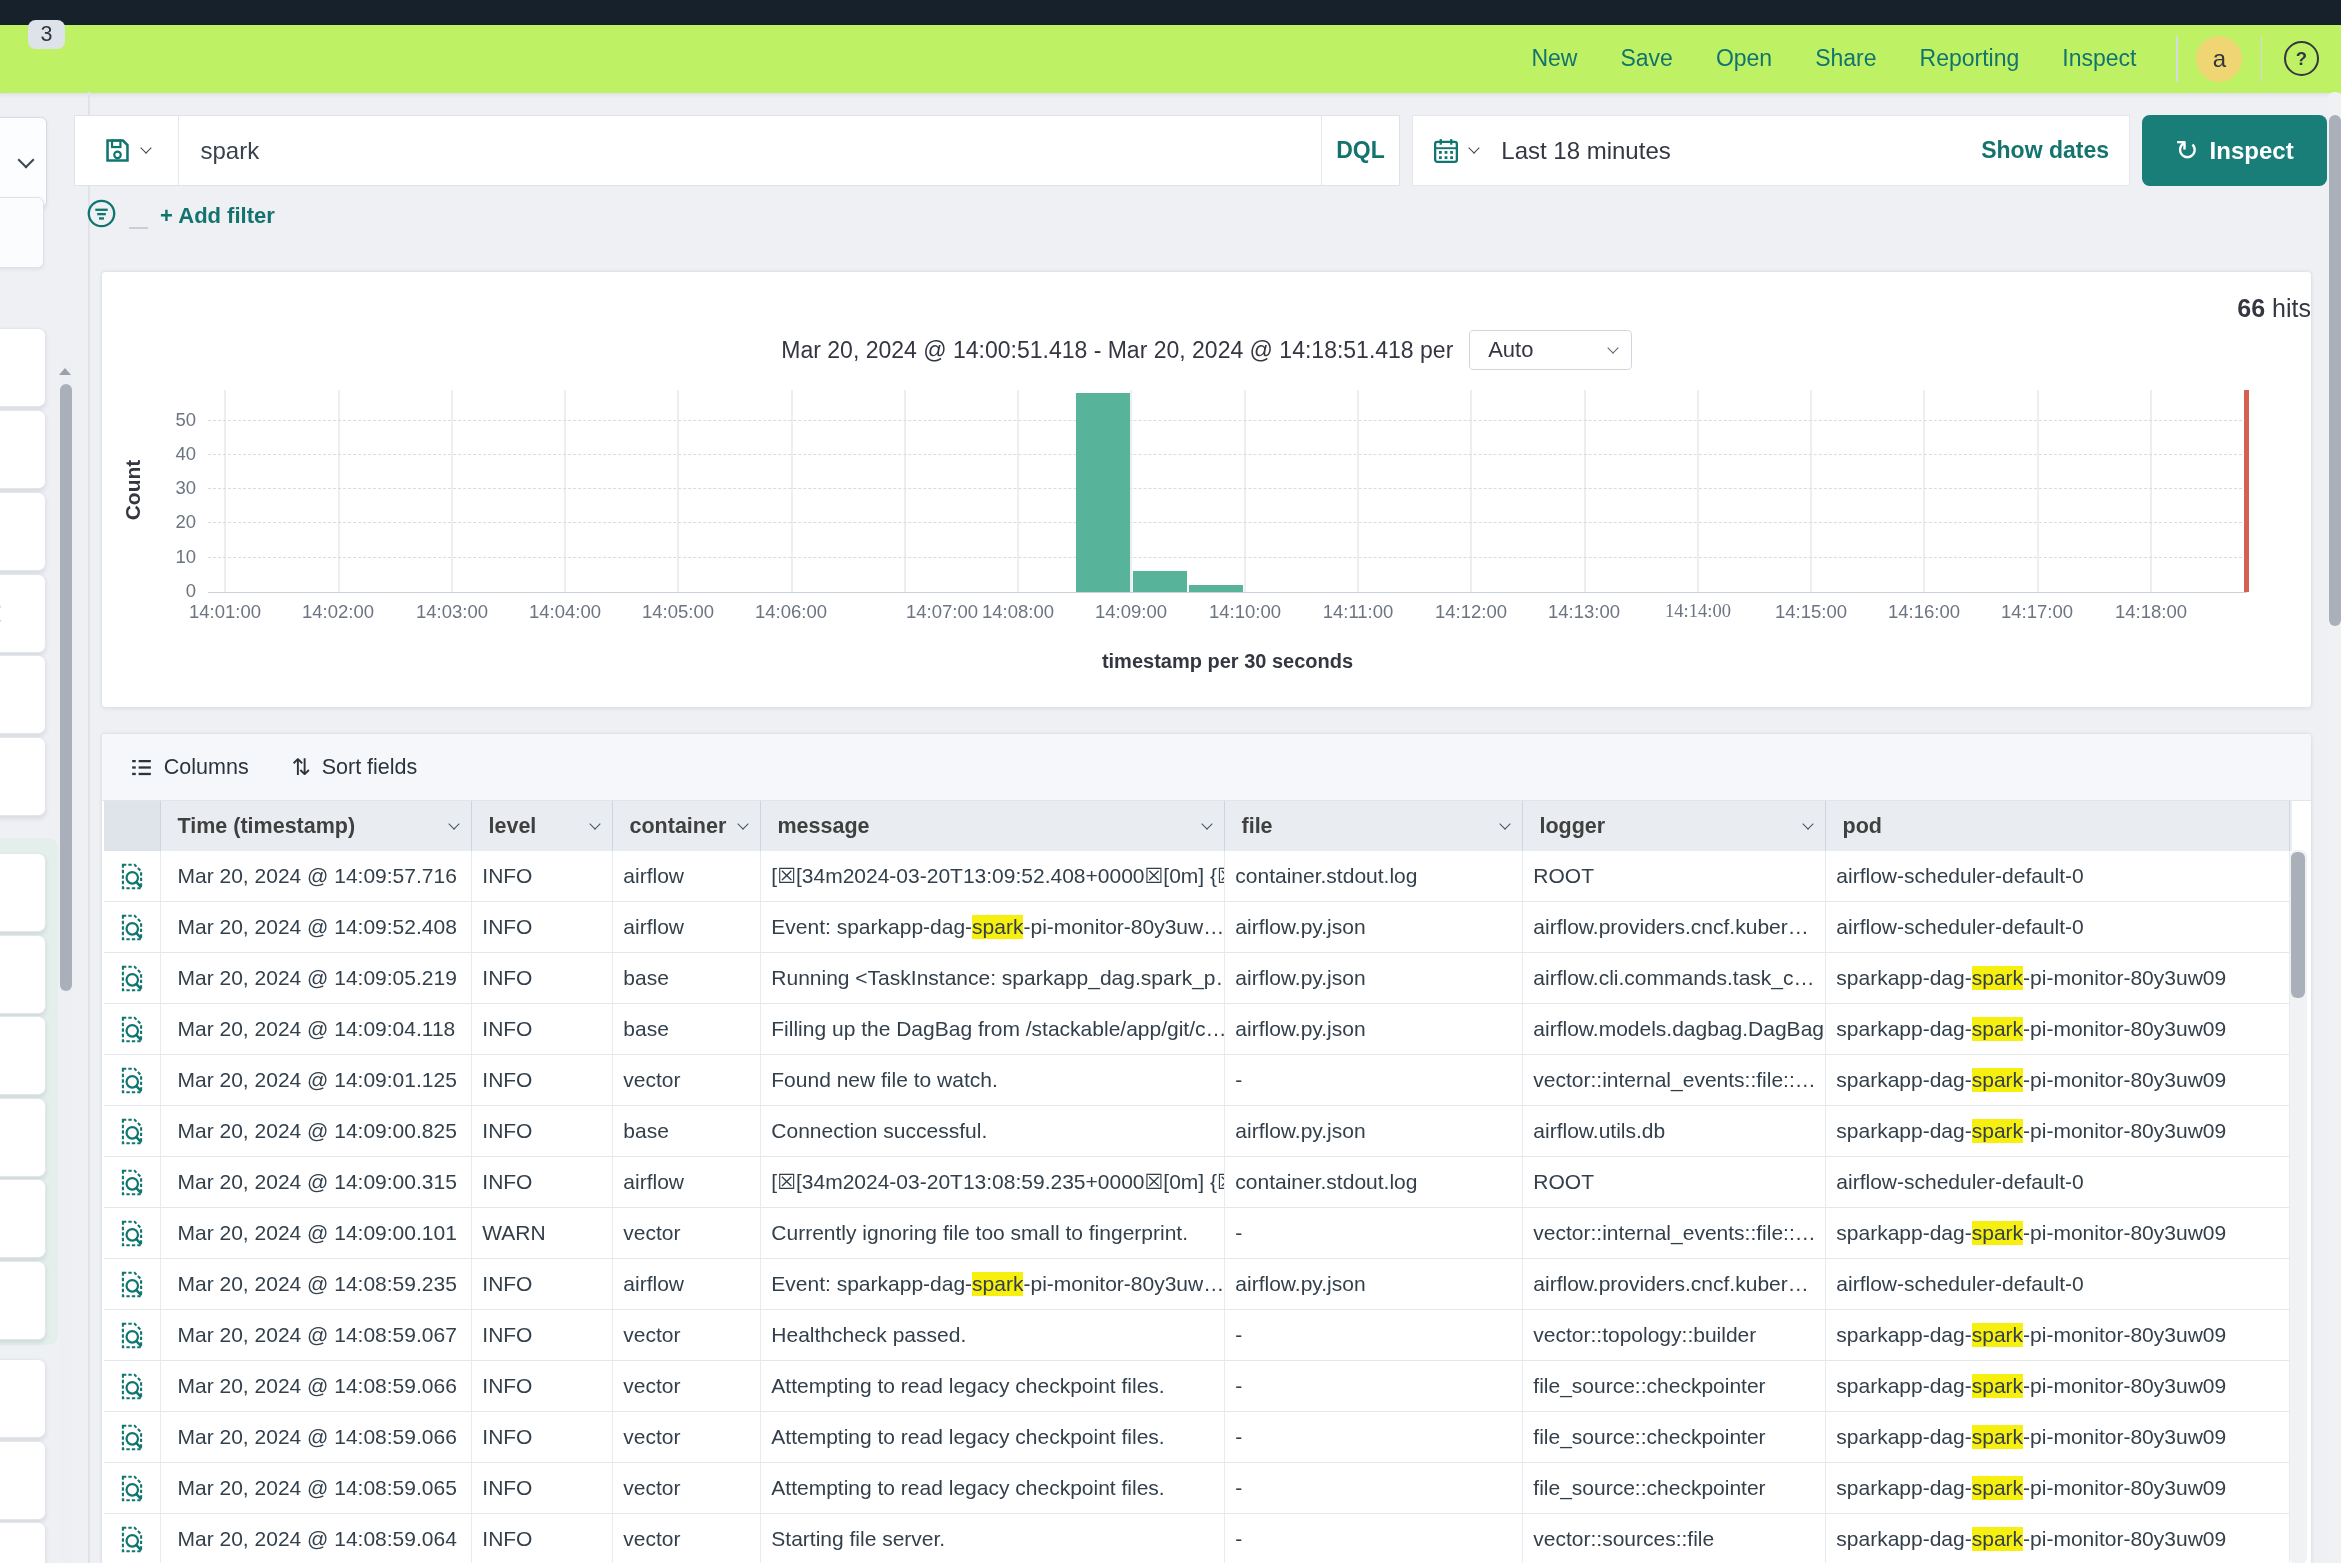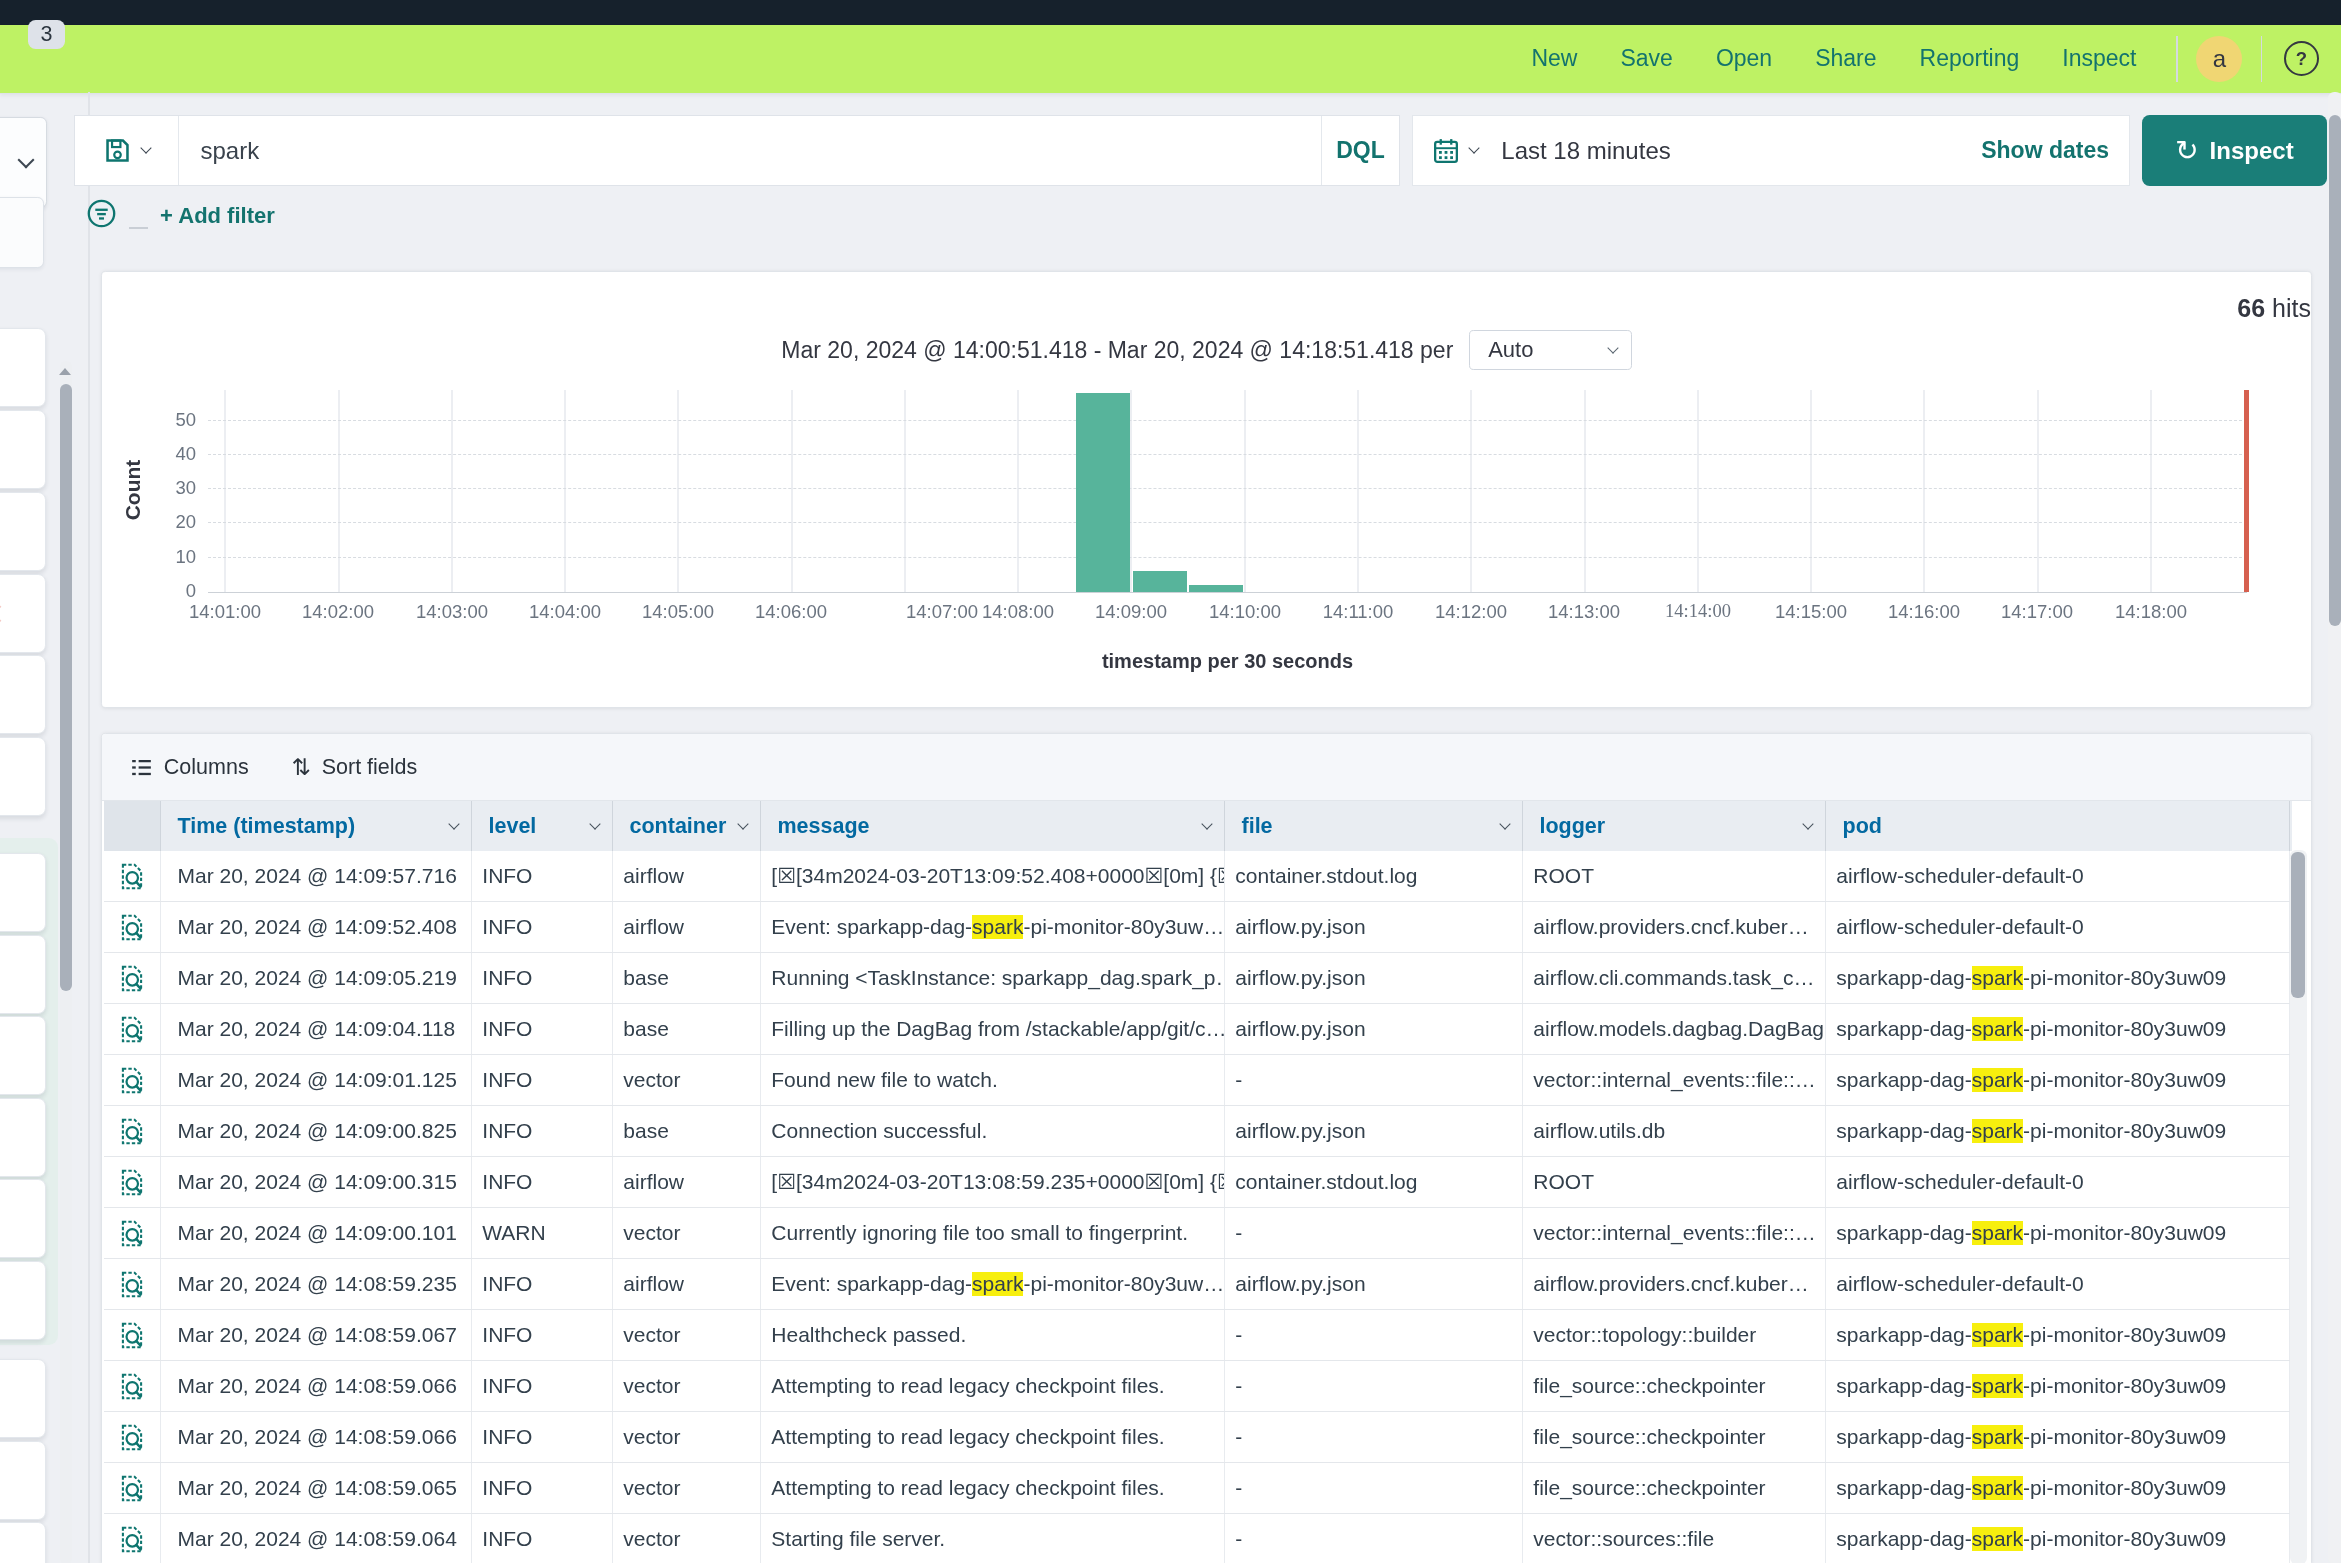--- a/index.html
+++ b/index.html
@@ -90,21 +90,21 @@
   .xaxis-caption{position:absolute;left:106px;width:2039px;top:378px;text-align:center;
     font-size:20px;font-weight:700;color:#343741;}
   
   .table-toolbar{position:absolute;left:0;top:0;width:100%;height:67px;background:#f5f7fa;
     border-bottom:0.8px solid #e2e6eb;display:flex;align-items:center;padding-left:28px;gap:43px;box-sizing:border-box;}
   .tool-btn{display:flex;align-items:center;gap:10.8px;font-size:21.5px;color:#2b333c;cursor:pointer;}
   .sort-glyph{font-size:23px;color:#2b333c;}
   .tgrid{display:grid;grid-template-columns:57px 311px 141px 148px 464px 298px 303px 464px;}
   .thead{position:absolute;left:1.5px;top:67px;width:2188px;height:50px;background:#e9edf2;}
   .th{position:relative;display:flex;align-items:center;padding-left:17px;box-sizing:border-box;
-    font-size:21.5px;font-weight:700;color:#0369a1;border-right:0.8px solid #cfd5dc;cursor:pointer;white-space:nowrap;overflow:hidden;}
+    font-size:21.5px;font-weight:700;color:#404040;border-right:0.8px solid #cfd5dc;cursor:pointer;white-space:nowrap;overflow:hidden;}
   .th.first{background:#dfe4ea;padding-left:0;}
   .th .chev{position:absolute;right:12.3px;top:50%;margin-top:-6.2px;border-color:#46515c;}
   .tbody{position:absolute;left:1.5px;top:117px;width:2188px;}
   .trow{height:51px;background:#fff;border-bottom:0.8px solid #e4e7eb;box-sizing:border-box;}
   .td{display:flex;align-items:center;padding-left:10.8px;font-size:21px;color:#33404c;
     border-right:0.8px solid #e8ebef;box-sizing:border-box;white-space:nowrap;overflow:hidden;}
   .td.c-time{padding-left:17px;}
   .td.c-exp{justify-content:center;padding-left:0;cursor:pointer;}
   mark{background:#f7ef0e;color:inherit;padding:0;}
   .icon-svg{display:block;}

